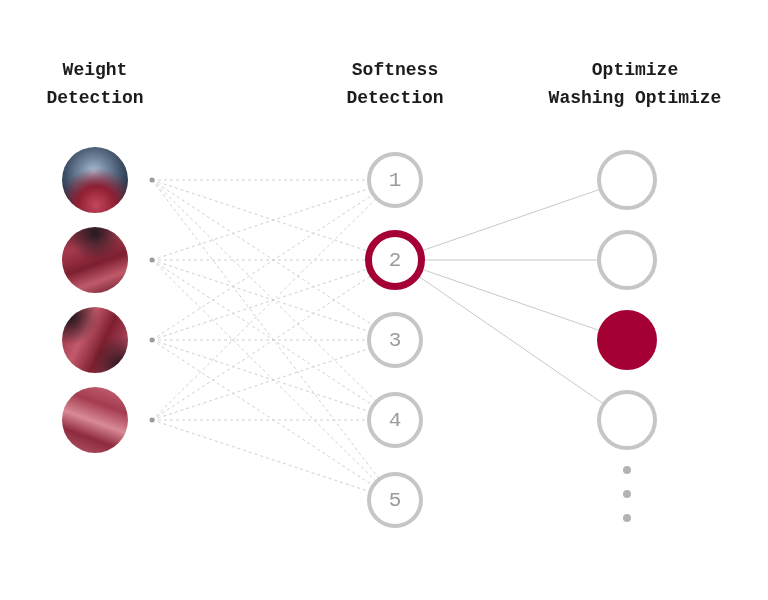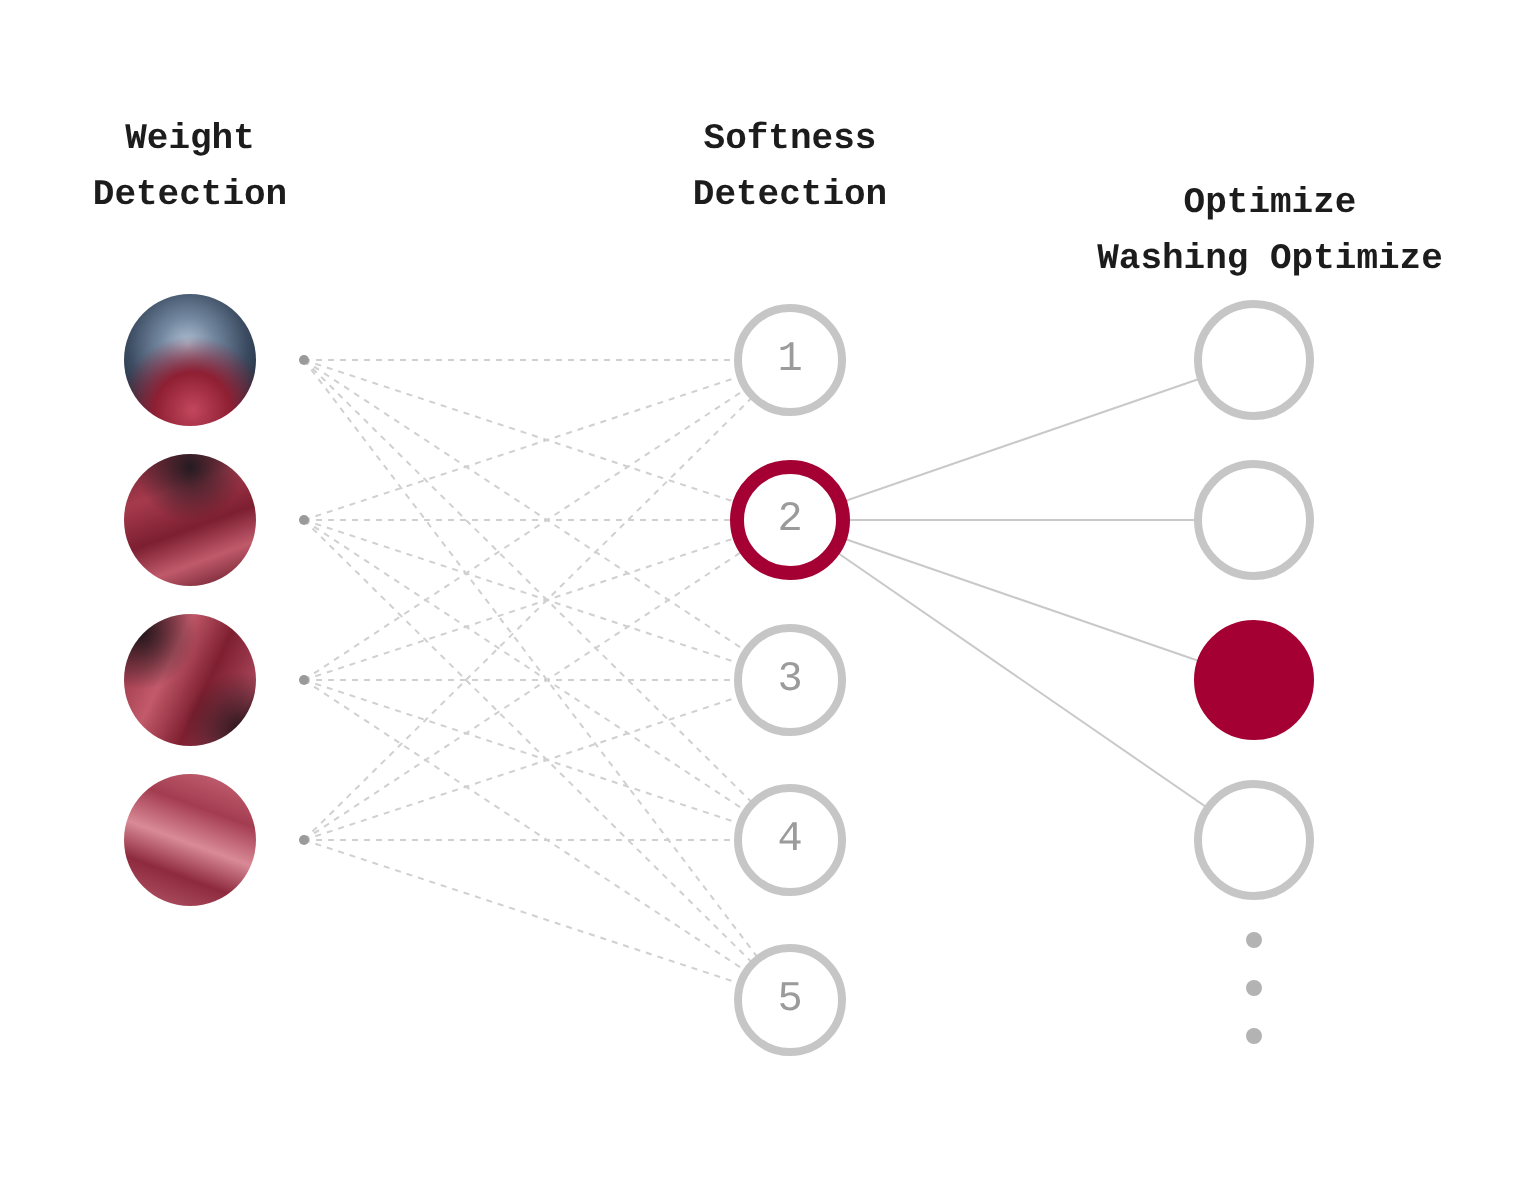--- a/index.html
+++ b/index.html
@@ -30,21 +30,21 @@
     font-size: 18px;
     font-weight: 600;
     color: var(--text, #1c1c1c);
     line-height: 28px;
     white-space: nowrap;
     z-index: 2;
   }
   .col-title span { display: block; }
   .title-weight   { left: 95px; }
   .title-softness { left: 395px; }
-  .title-optimize { left: 635px; margin-top: 32px; }
+  .title-optimize { left: 635px; }
 
   
   .node {
     position: absolute;
     transform: translate(-50%, -50%);
     border-radius: 50%;
     box-sizing: border-box;
     z-index: 1;
   }
 

